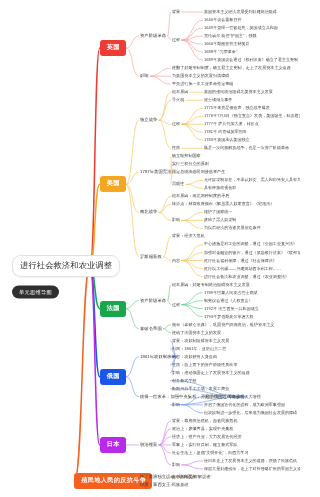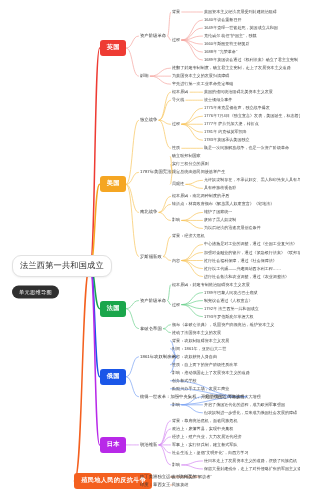--- a/index.html
+++ b/index.html
@@ -166,21 +166,21 @@
       <path d="M 159.044 444.9083333333332 C 165.3448 444.9083333333332, 164.19920000000002 464.9499999999998, 170.5 464.9499999999998" fill="none" stroke="#d486f2" stroke-width="0.7" stroke-linecap="round"></path>
       <path d="M 181.762 464.9499999999998 C 193.1679 464.9499999999998, 191.0941 460.9416666666665, 202.5 460.9416666666665" fill="none" stroke="#d486f2" stroke-width="0.7" stroke-linecap="round"></path>
       <path d="M 181.762 464.9499999999998 C 193.1679 464.9499999999998, 191.0941 468.95833333333314, 202.5 468.95833333333314" fill="none" stroke="#d486f2" stroke-width="0.7" stroke-linecap="round"></path>
       <path d="M 90 266 C 81.40899999999999 266, 82.971 480.9833333333331, 74.38 480.9833333333331" fill="none" stroke="#f4601f" stroke-width="1.5" stroke-linecap="round"></path>
       <path d="M 151.62 480.9833333333331 C 144.404 480.9833333333331, 145.716 476.9749999999998, 138.5 476.9749999999998" fill="none" stroke="#f79a6a" stroke-width="0.7" stroke-linecap="round"></path>
       <path d="M 198.51800000000003 476.9749999999998 C 183.1081 476.9749999999998, 185.90990000000002 476.9749999999998, 170.5 476.9749999999998" fill="none" stroke="#f79a6a" stroke-width="0.7" stroke-linecap="round"></path>
       <path d="M 151.62 480.9833333333331 C 144.404 480.9833333333331, 145.716 484.99166666666645, 138.5 484.99166666666645" fill="none" stroke="#f79a6a" stroke-width="0.7" stroke-linecap="round"></path>
       <path d="M 172.202 484.99166666666645 C 171.2659 484.99166666666645, 171.4361 484.99166666666645, 170.5 484.99166666666645" fill="none" stroke="#f79a6a" stroke-width="0.7" stroke-linecap="round"></path>
     </svg>
   <div id="nodes">
-      <div class="node root-node" style="left: 12px; top: 266px;">法兰西第一共和国成立</div>
+      <div class="node root-node" style="left: 12px; top: 266px;">进行社会救济和农业调整</div>
       <div class="node root-badge" style="left: 12px; top: 292px; background: rgb(47, 47, 47);">单元思维导图</div>
       <div class="node l1-node" style="left: 99.676px; top: 48.0833px; background: rgb(238, 59, 51); width: 26.648px;">英国</div>
       <div class="node leaf l2" style="left: 140px; top: 36.0583px; font-size: 4.3px;">资产阶级革命</div>
       <div class="node leaf l3" style="left: 172px; top: 12.0083px; font-size: 4.05px;">背景</div>
       <div class="node leaf l4" style="left: 204px; top: 12.0083px; font-size: 4px;">英国资本主义经济发展受到封建统治阻碍</div>
       <div class="node leaf l3" style="left: 172px; top: 40.0667px; font-size: 4.05px;">过程</div>
       <div class="node leaf l4" style="left: 204px; top: 20.025px; font-size: 4px;">1640年议会重新召开</div>
       <div class="node leaf l4" style="left: 204px; top: 28.0417px; font-size: 4px;">1649年查理一世被处死，英国成立共和国</div>
       <div class="node leaf l4" style="left: 204px; top: 36.0583px; font-size: 4px;">克伦威尔 就任“护国主”，独裁</div>
       <div class="node leaf l4" style="left: 204px; top: 44.075px; font-size: 4px;">1660年斯图亚特王朝复辟</div>

